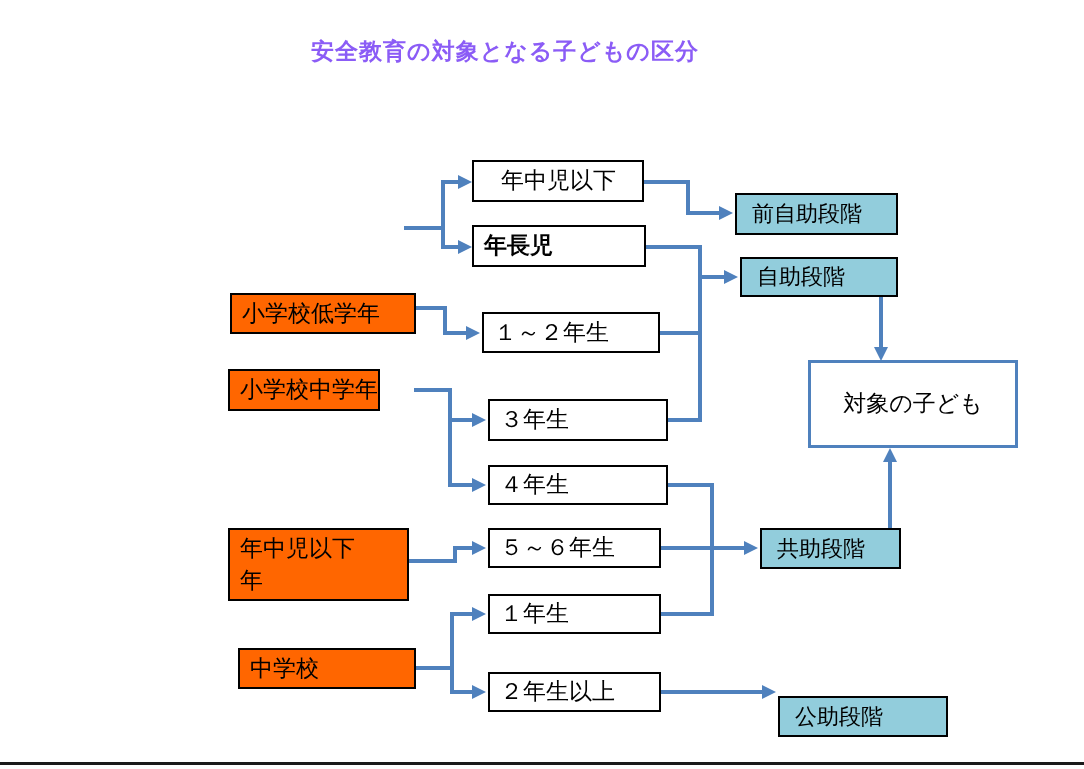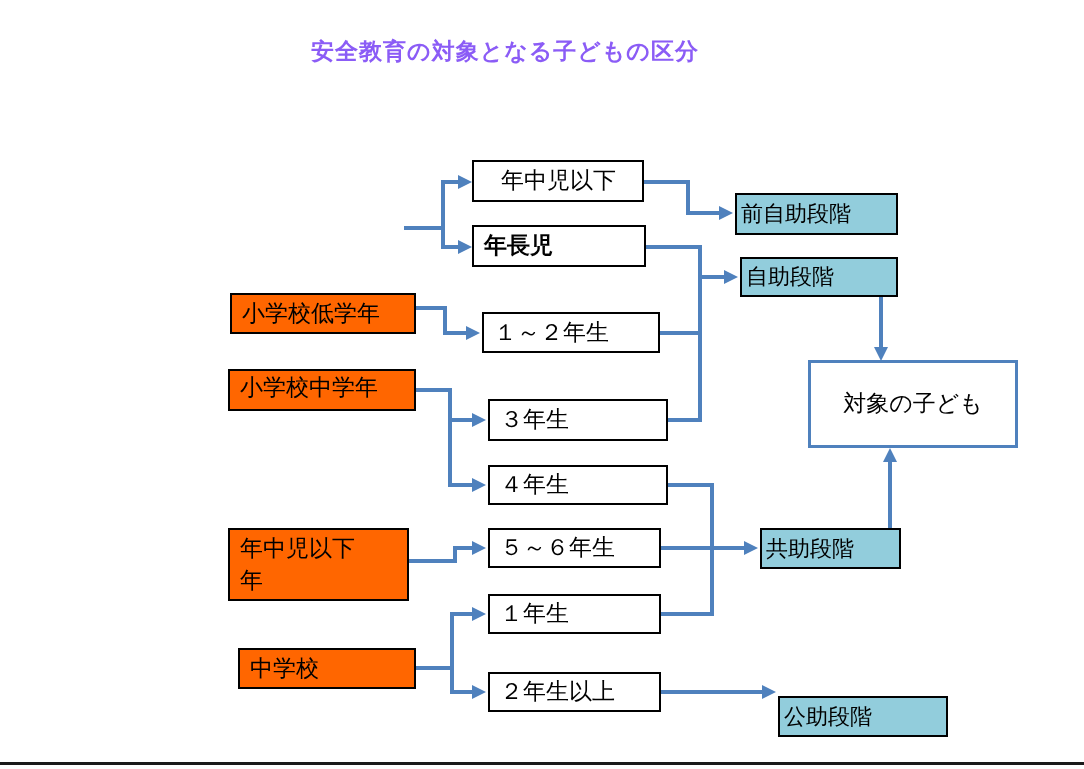--- a/index.html
+++ b/index.html
@@ -11,21 +11,21 @@
     position:absolute;left:0;top:36px;width:1010px;text-align:center;
     font-size:23px;font-weight:bold;color:#8b5cf6;letter-spacing:1px;
   }
   .node{
     position:absolute;box-sizing:border-box;display:flex;align-items:center;
     font-size:23px;color:#000;padding-left:10px;white-space:pre-line;line-height:1.35;
   }
   .orange{background:var(--orange);border:2px solid #000;}
   .orange-dark{background:var(--orange-dark);border:2px solid #000;}
   .white-box{background:#fff;border:2px solid #000;}
-  .stage{background:var(--stage-fill);border:2px solid #000;padding-left:4px;font-size:22px;}
+  .stage{background:var(--stage-fill);border:2px solid #000;padding-left:15px;font-size:22px;}
   .target{
     background:#fff;border:3px solid var(--connector);justify-content:center;
     padding-left:0;font-size:23px;
   }
   svg.connectors{position:absolute;left:0;top:0;}
   .conn{stroke:var(--connector);stroke-width:4;fill:none;stroke-linecap:square;}
   .arrow{fill:var(--connector);stroke:none;}
   .bottom-line{position:absolute;left:0;top:762px;width:1084px;height:3px;background:var(--bottom-line);}
 </style>
 </head>
@@ -94,21 +94,21 @@
       <path class="conn" d="M881 298 V345"></path>
       <polygon class="arrow" points="874,347 888,347 881,361"></polygon>
     </g>
     <g>
       <path class="conn" d="M890 526 V463"></path>
       <polygon class="arrow" points="883,462 897,462 890,448"></polygon>
     </g>
   </svg>
 
   <div class="node orange" style="left:230px;top:293px;width:186px;height:41px;">小学校低学年</div>
-  <div class="node orange" style="left:228px;top:369px;width:188px;height:42px;font-family:Liberation Mono, monospace;">小学校中学年</div>
+  <div class="node orange" style="left:228px;top:369px;width:152px;height:42px;">小学校中学年</div>
   <div class="node orange" style="left:228px;top:528px;width:181px;height:73px;">年中児以下
 年</div>
   <div class="node orange" style="left:238px;top:648px;width:178px;height:41px;">中学校</div>
 
   <div class="node white-box" style="left:472px;top:160px;width:172px;height:42px;padding-left:27px;">年中児以下</div>
   <div class="node white-box" style="left:472px;top:225px;width:174px;height:42px;font-weight:bold;">年長児</div>
   <div class="node white-box" style="left:482px;top:312px;width:178px;height:41px;">１～２年生</div>
   <div class="node white-box" style="left:488px;top:399px;width:180px;height:42px;">３年生</div>
   <div class="node white-box" style="left:488px;top:465px;width:180px;height:40px;">４年生</div>
   <div class="node white-box" style="left:488px;top:528px;width:173px;height:40px;">５～６年生</div>

